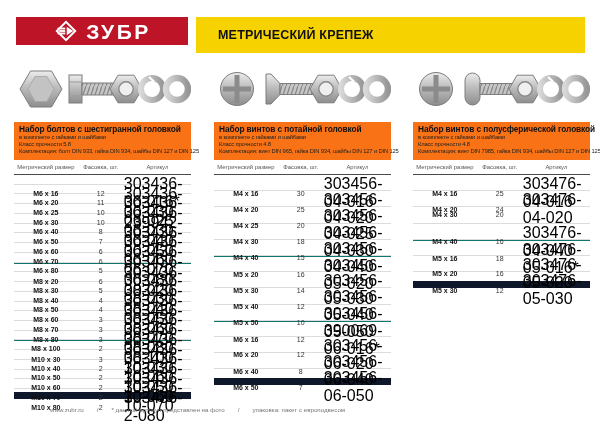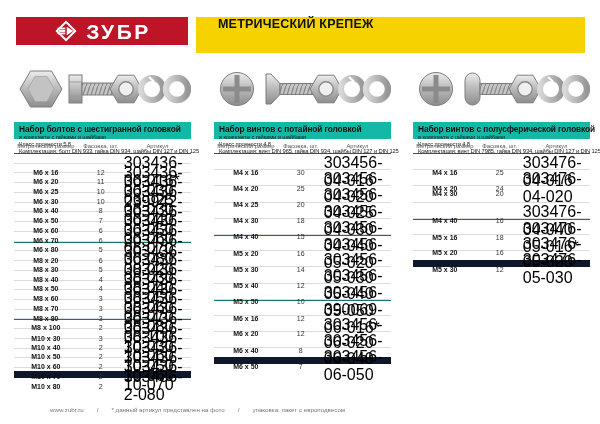--- a/index.html
+++ b/index.html
@@ -4,28 +4,28 @@
 <style>
   html,body{margin:0;padding:0;width:600px;height:424px;background:#fff;
     font-family:"Liberation Sans",sans-serif;overflow:hidden;position:relative}
   .stage{position:absolute;inset:0;width:600px;height:424px}
   
   .logo-block{position:absolute;left:16px;top:17px;width:172px;height:28px;background:#be1428;
     display:flex;align-items:center;justify-content:center;gap:7px}
   .logo-icon{width:26px;height:26px;display:block}
   .logo-text{color:#fff;font-weight:bold;font-size:21px;letter-spacing:2.5px;line-height:1}
   .title-band{position:absolute;left:196px;top:17px;width:389px;height:36px;background:#f6d200;
-    display:flex;}
+    display:flex;align-items:center}
   .title-band span{font-size:12.5px;font-weight:bold;color:#111;padding-left:22px;letter-spacing:.2px}
   
   .col{position:absolute;top:62px;width:177px}
   .p0{left:14px}.p1{left:214px}.p2{left:413px}
   .photo{height:54px;margin-bottom:6px}
   .photo svg{display:block;width:177px;height:54px}
-  .infobox{background:#14b8a6;height:17px;padding:2px 13px 0 5px;box-sizing:border-box}
+  .infobox{background:#f97316;height:38px;padding:2px 13px 0 5px;box-sizing:border-box}
   .ptitle{font-size:8.3px;font-weight:bold;color:#111;line-height:10px;white-space:nowrap;letter-spacing:-0.1px}
   .pline{font-size:5.8px;color:#222;line-height:7.2px;white-space:nowrap;letter-spacing:-0.15px}
   .thead{height:15px;display:grid;grid-template-columns:36% 26% 38%;align-items:center;
     border-bottom:1px solid #4a4a4a;box-sizing:border-box}
   .thead span{font-size:5.9px;color:#555;text-align:center;white-space:nowrap}
   .trow{display:grid;grid-template-columns:36% 26% 38%;align-items:center;
     border-bottom:1px solid #dcdcdc;box-sizing:border-box}
   .p0 .trow{height:9.74px}
   .p1 .trow,.p2 .trow{height:16.2px}
   .trow.group-start{border-top:1px solid #0f766e}

